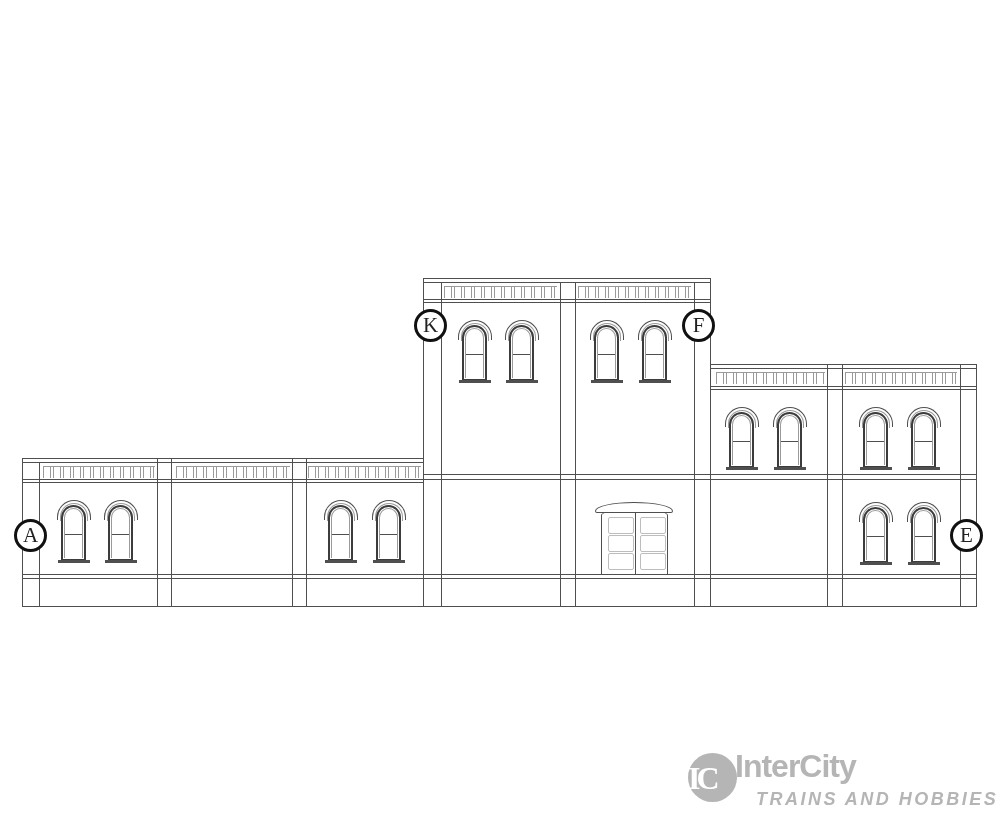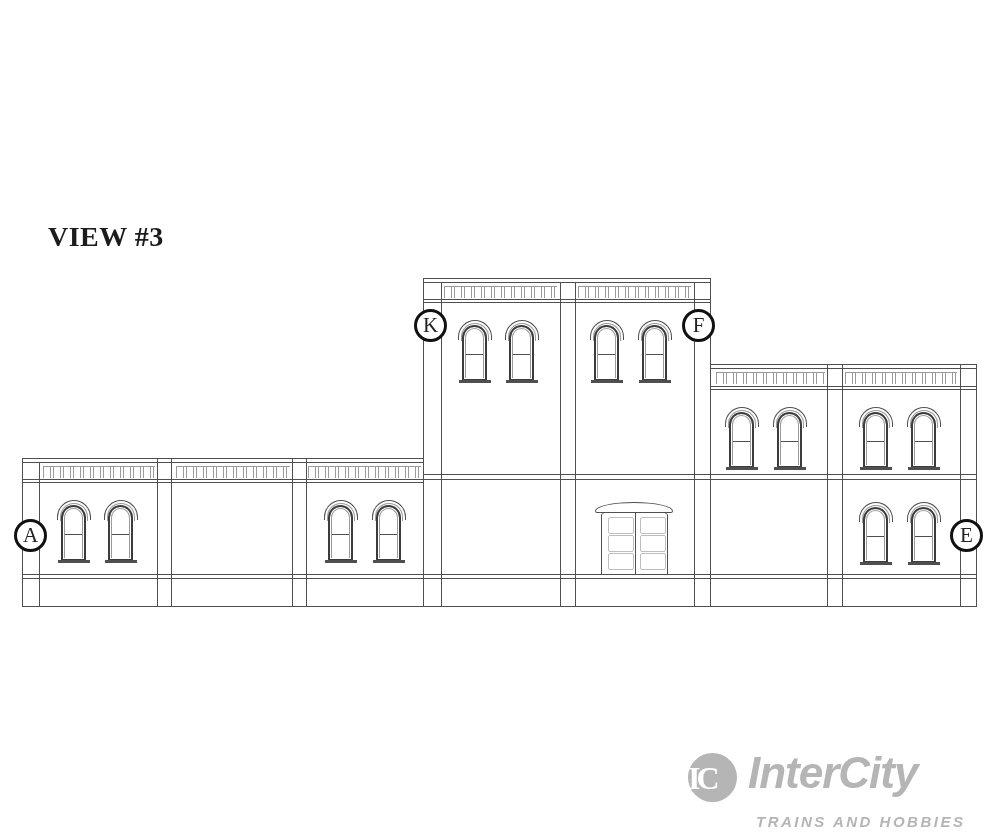--- a/index.html
+++ b/index.html
@@ -44,31 +44,30 @@
   
   .callout{position:absolute;width:27px;height:27px;border:3.5px solid #111;border-radius:50%;
            background:#fff;z-index:5;display:flex;align-items:center;justify-content:center;
            font-family:"Liberation Serif",serif;font-size:21px;color:#222;}
   
   .logo{position:absolute;left:688px;top:750px;width:290px;height:62px;}
   .logo-circle{position:absolute;left:0;top:3px;width:49px;height:49px;border-radius:50%;
            background:var(--logo);display:flex;align-items:center;}
   .logo-monogram{font-family:"Liberation Serif",serif;font-weight:bold;font-size:32px;
            color:#fff;letter-spacing:-4px;line-height:1;padding-right:4px;}
-  .logo-name{position:absolute;left:60px;top:-2px;font-style:italic;font-weight:bold;
-           font-size:44px;color:var(--logo);letter-spacing:-1px;}
+  .logo-name{position:absolute;left:47px;top:-2px;font-weight:bold;
+           font-size:32px;color:var(--logo);letter-spacing:-1px;}
   .logo-tagline{position:absolute;left:68px;top:39px;font-style:italic;font-weight:bold;
-           font-size:15px;color:var(--logo);letter-spacing:2.5px;white-space:nowrap;margin-top:24px;}
+           font-size:18px;color:var(--logo);letter-spacing:2.5px;white-space:nowrap;}
 </style>
 </head>
 <body>
 
 <div class="sheet">
 
-  <div class="view-title">VIEW #3</div>
 
   <div id="drawing">
       <div class="ln v" style="left: 22px; top: 458px; height: 148px;"></div>
       <div class="ln v" style="left: 39px; top: 462px; height: 144px;"></div>
       <div class="ln v" style="left: 157px; top: 458px; height: 148px;"></div>
       <div class="ln v" style="left: 171px; top: 458px; height: 148px;"></div>
       <div class="ln v" style="left: 292px; top: 458px; height: 148px;"></div>
       <div class="ln v" style="left: 306px; top: 458px; height: 148px;"></div>
       <div class="ln v" style="left: 423px; top: 278px; height: 328px;"></div>
       <div class="ln v" style="left: 441px; top: 282px; height: 324px;"></div>

